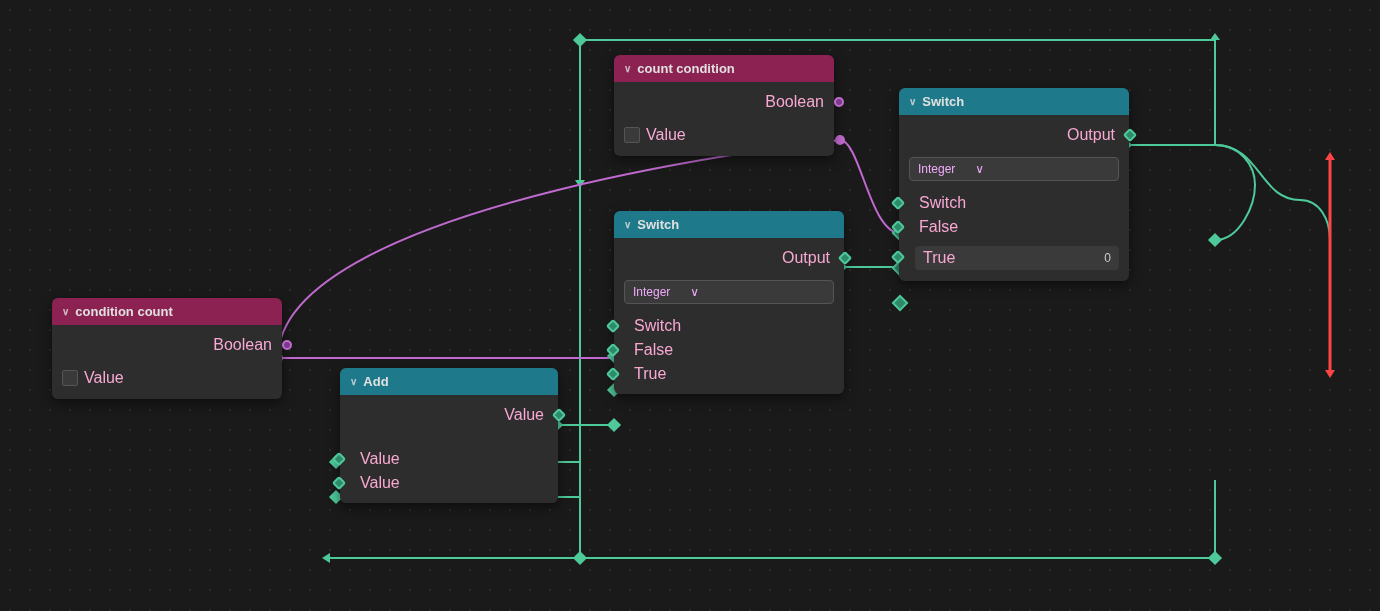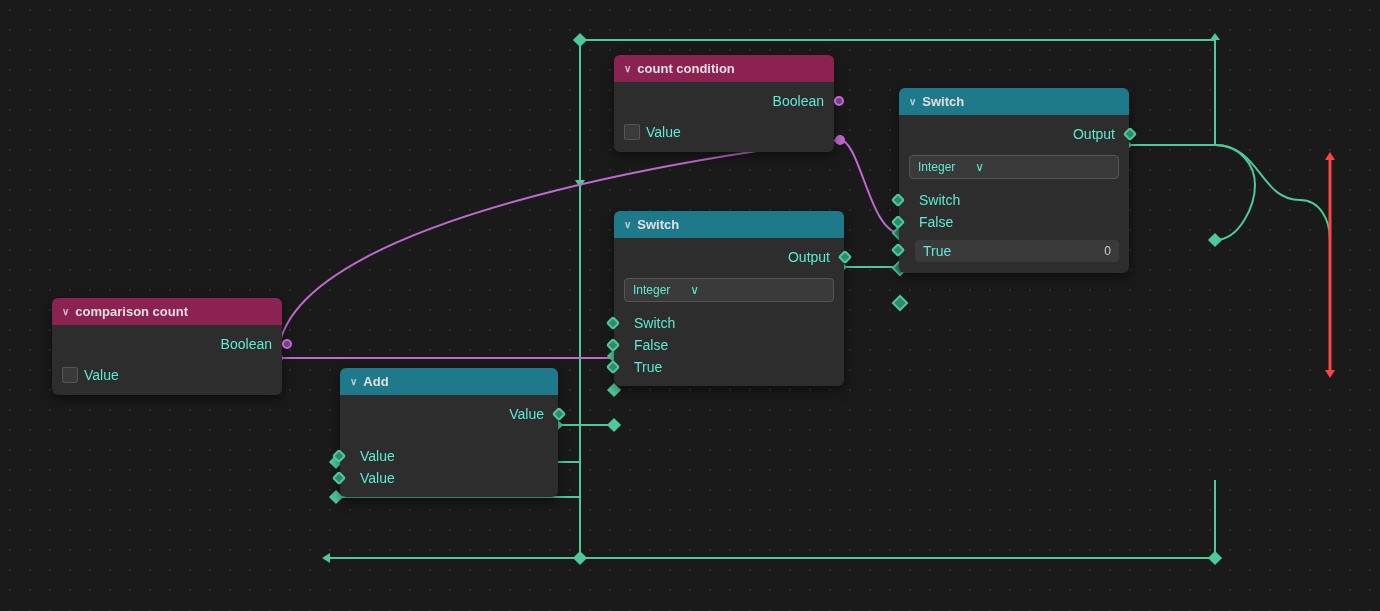--- a/index.html
+++ b/index.html
@@ -54,22 +54,22 @@
       align-items: center;
       justify-content: flex-end;
       padding: 3px 0;
       position: relative;
     }
     .port-row.left-align {
       justify-content: flex-start;
     }
 
     .port-label {
-      font-size: 14px;
-      color: #5eead4;
+      font-size: 16px;
+      color: #f9a8d4;
     }
 
     .port-dot {
       width: 10px;
       height: 10px;
       background: #2d8a6a;
       border: 2px solid #4ec99a;
       border-radius: 2px;
       transform: rotate(45deg);
       position: absolute;
@@ -110,21 +110,21 @@
       gap: 4px;
       padding: 4px 0;
     }
 
     .dropdown-box {
       background: #3a3a3a;
       border: 1px solid #555;
       border-radius: 4px;
       padding: 4px 8px;
       font-size: 12px;
-      color: #5eead4;
+      color: #f0abfc;
       display: flex;
       align-items: center;
       gap: 20px;
       cursor: pointer;
       flex: 1;
     }
 
     .true-row {
       display: flex;
       align-items: center;
@@ -215,21 +215,21 @@
   <rect x="895" y="263" width="10" height="10" fill="#2d8a6a" stroke="#4ec99a" stroke-width="2" transform="rotate(45 900 268)"></rect>
   <rect x="895" y="298" width="10" height="10" fill="#2d8a6a" stroke="#4ec99a" stroke-width="2" transform="rotate(45 900 303)"></rect>
 
   <path d="M 1215 145 C 1240 145 1255 165 1255 185 C 1255 205 1240 240 1215 240" stroke="#4ec99a" stroke-width="2" fill="none"></path>
   <rect x="1210" y="235" width="10" height="10" fill="#4ec99a" transform="rotate(45 1215 240)"></rect>
 </svg>
 
 <div class="node" style="left: 52px; top: 298px; width: 230px;">
   <div class="node-header header-crimson">
     <span class="chevron">∨</span>
-    <span>comparison count</span>
+    <span>condition count</span>
   </div>
   <div class="node-body">
     <div class="port-row">
       <span class="port-label">Boolean</span>
       <div class="port-dot purple right" style="right: -20px;"></div>
     </div>
     <div class="value-row" style="margin-top: 8px;">
       <div class="checkbox-box"></div>
       <span class="port-label">Value</span>
     </div>

